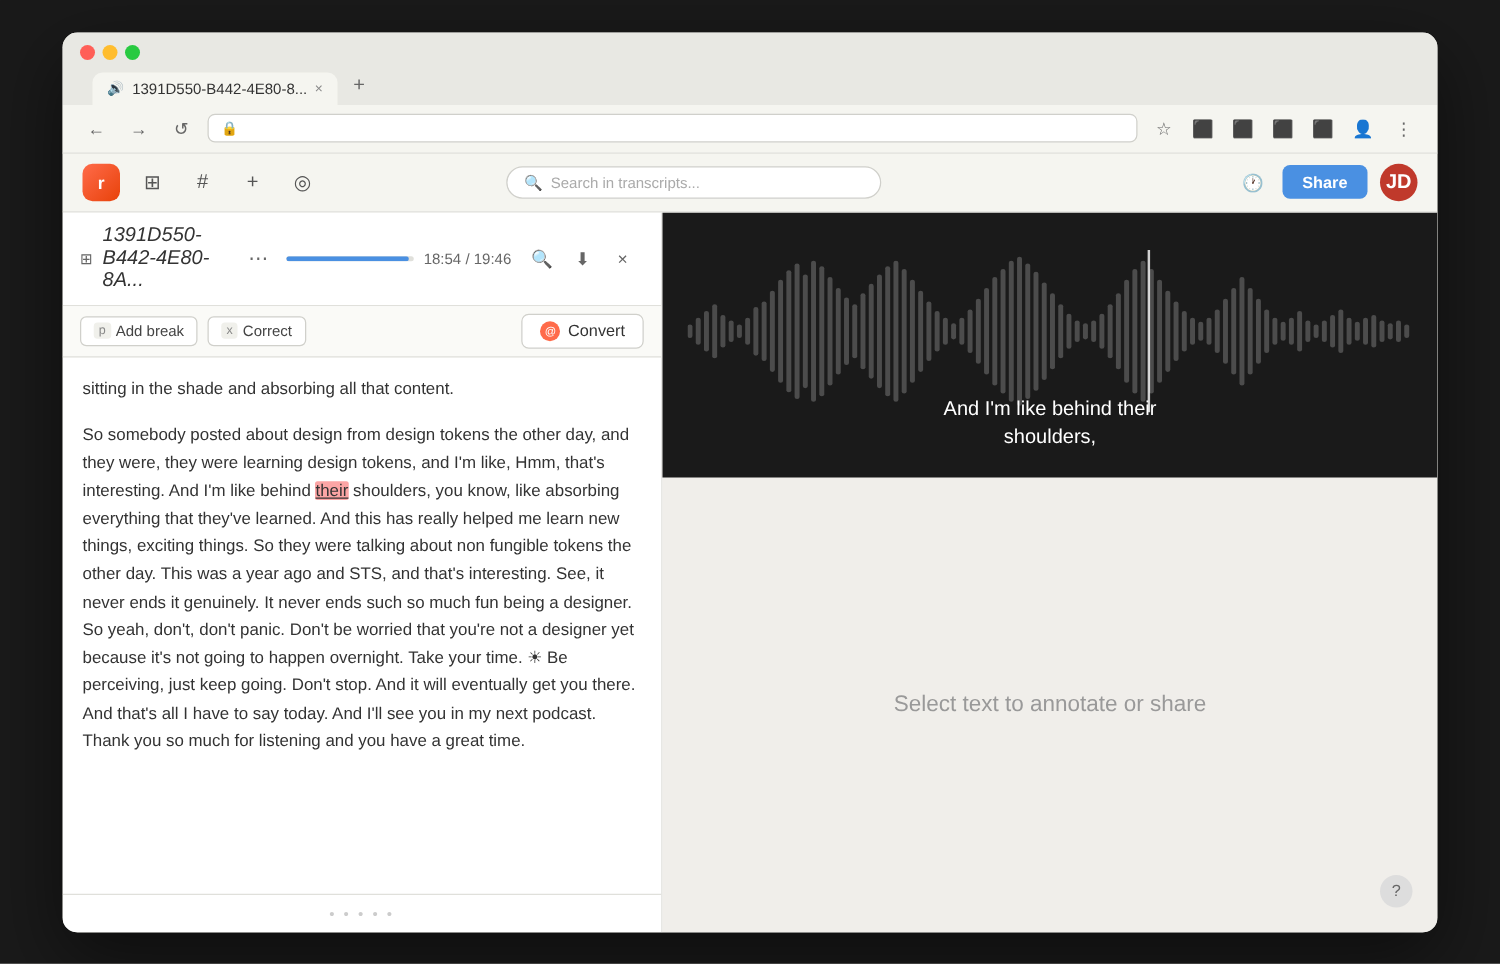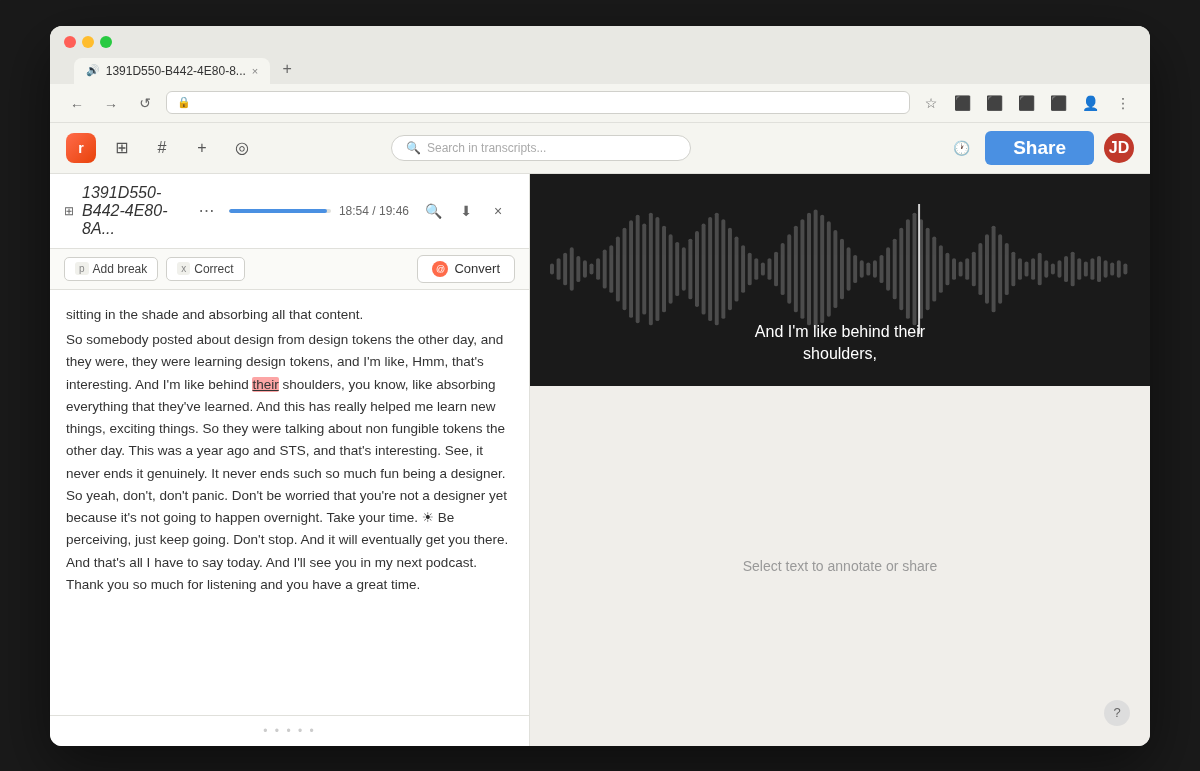--- a/index.html
+++ b/index.html
@@ -211,22 +211,22 @@
       align-items: center;
       gap: 10px;
       margin-left: auto;
     }
 
     .share-btn {
       background: #4a90e2;
       color: white;
       border: none;
       border-radius: 6px;
-      padding: 6px 28px;
-      font-size: 19px;
+      padding: 6px 16px;
+      font-size: 13px;
       font-weight: 600;
       cursor: pointer;
     }
 
     .user-avatar {
       width: 30px;
       height: 30px;
       border-radius: 50%;
       background: #c0392b;
       display: flex;
@@ -383,21 +383,21 @@
     .transcript-content {
       flex: 1;
       overflow-y: auto;
       padding: 14px 16px;
     }
 
     .transcript-text-top {
       font-size: 13.5px;
       color: #333;
       line-height: 1.6;
-      margin-bottom: 4px;
+      margin-bottom: 16px;
     }
 
     .speaker-label {
       font-size: 11px;
       color: #999;
       margin-bottom: 6px;
       font-weight: 500;
     }
 
     .transcript-text {
@@ -474,21 +474,21 @@
 
     
     .annotation-area {
       flex: 1;
       display: flex;
       align-items: center;
       justify-content: center;
     }
 
     .annotation-hint {
-      font-size: 14px;
+      font-size: 18px;
       color: #999;
     }
 
     
     .help-btn {
       position: absolute;
       bottom: 20px;
       right: 20px;
       width: 26px;
       height: 26px;

